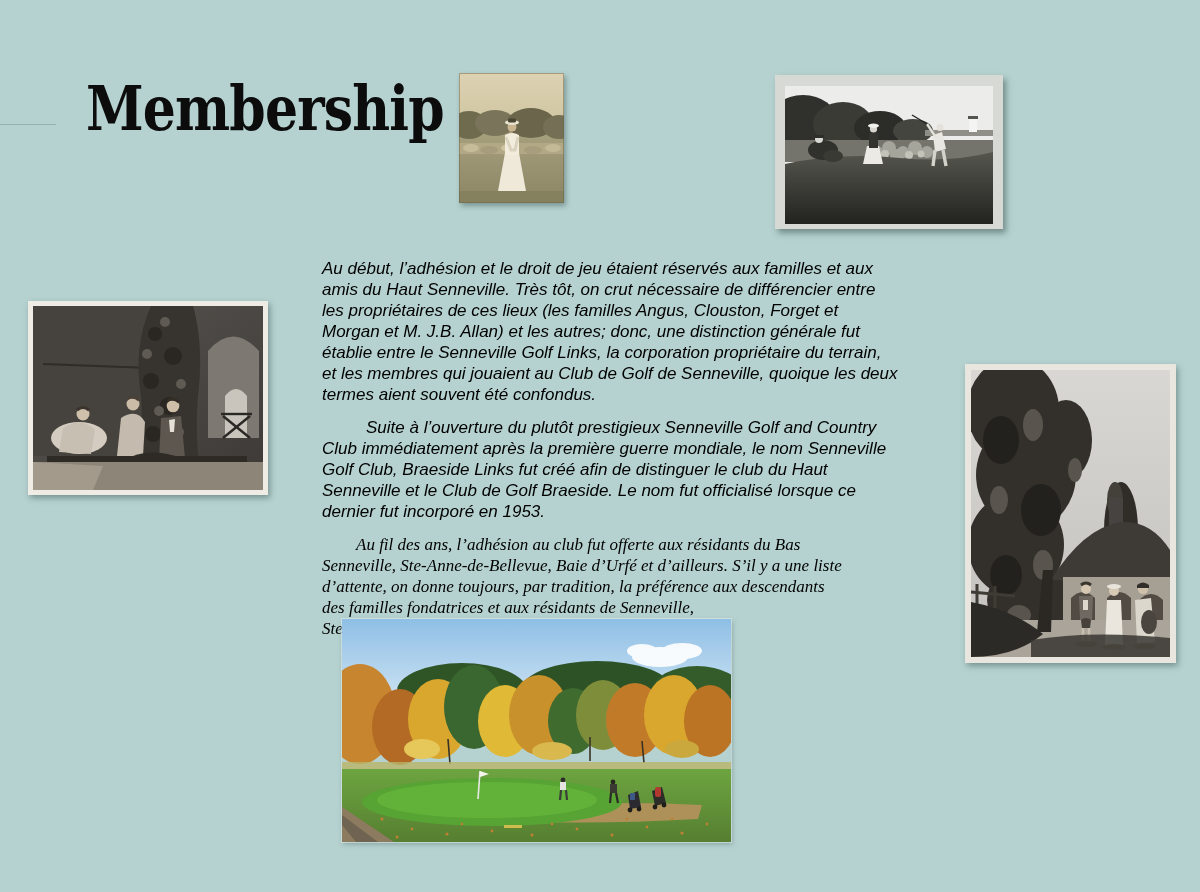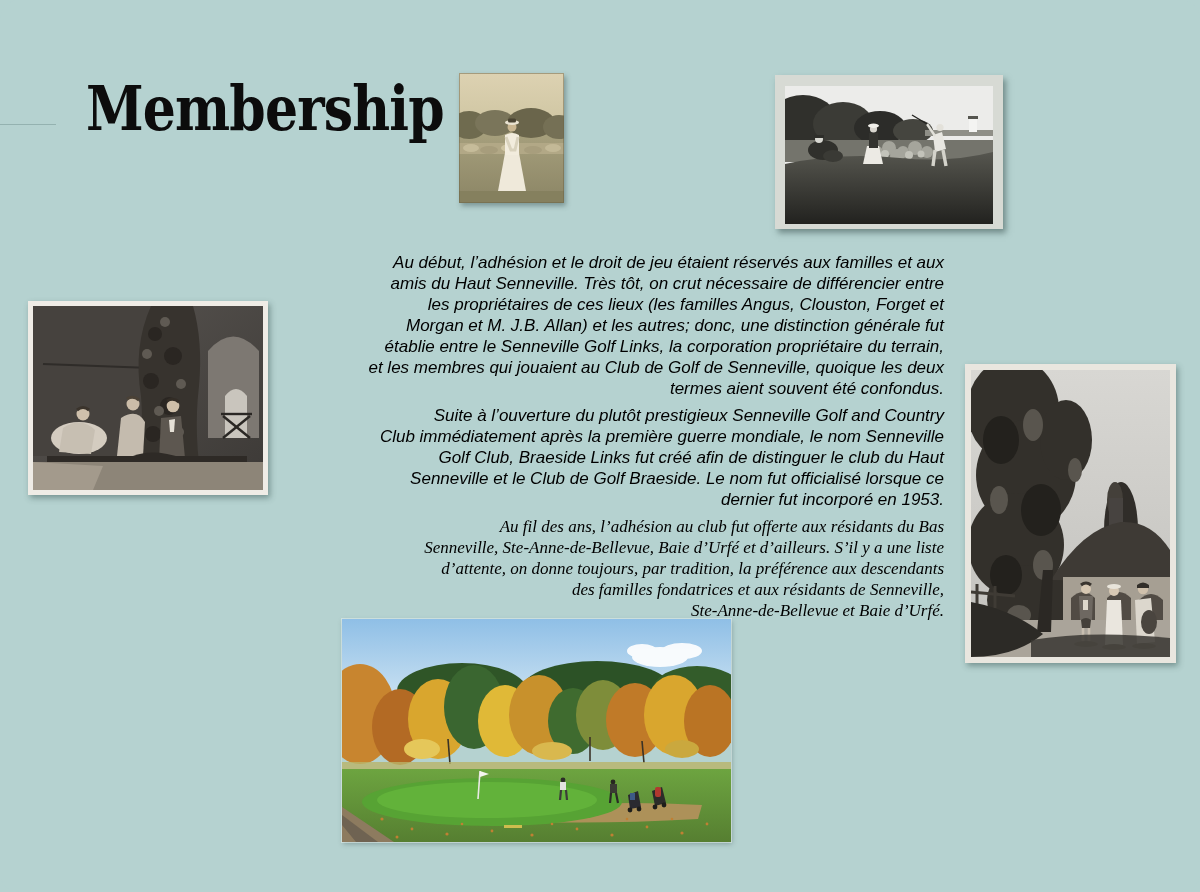--- a/index.html
+++ b/index.html
@@ -18,21 +18,21 @@
     font-weight:bold;color:#0c0c0c;
     font-size:62px;line-height:66px;letter-spacing:-1px;
     transform:scaleX(.84);transform-origin:left top;
     white-space:nowrap;
   }
 
   .article{
     position:absolute;left:310px;top:246px;width:640px;
     font-style:italic;font-size:17px;line-height:21px;color:#000;
   }
-  .article p{margin:6px;white-space:pre-line;text-align:right;}
+  .article p{margin:12px;white-space:pre-line;}
   .article p.indent-lg{text-indent:44px;}
   .article p.indent-sm{text-indent:34px;font-family:Liberation Serif, serif;}
 
   figure{margin:0;padding:0;position:absolute;}
   figure svg{display:block;width:100%;height:100%;}
 
   #photo-woman-golfer{left:459px;top:73px;width:105px;height:130px;
     box-shadow:2px 3px 5px rgba(55,80,78,.45);}
   #photo-early-golfers{left:775px;top:75px;width:228px;height:154px;
     background:#d7dad4;padding:11px 10px 5px 10px;box-sizing:border-box;

